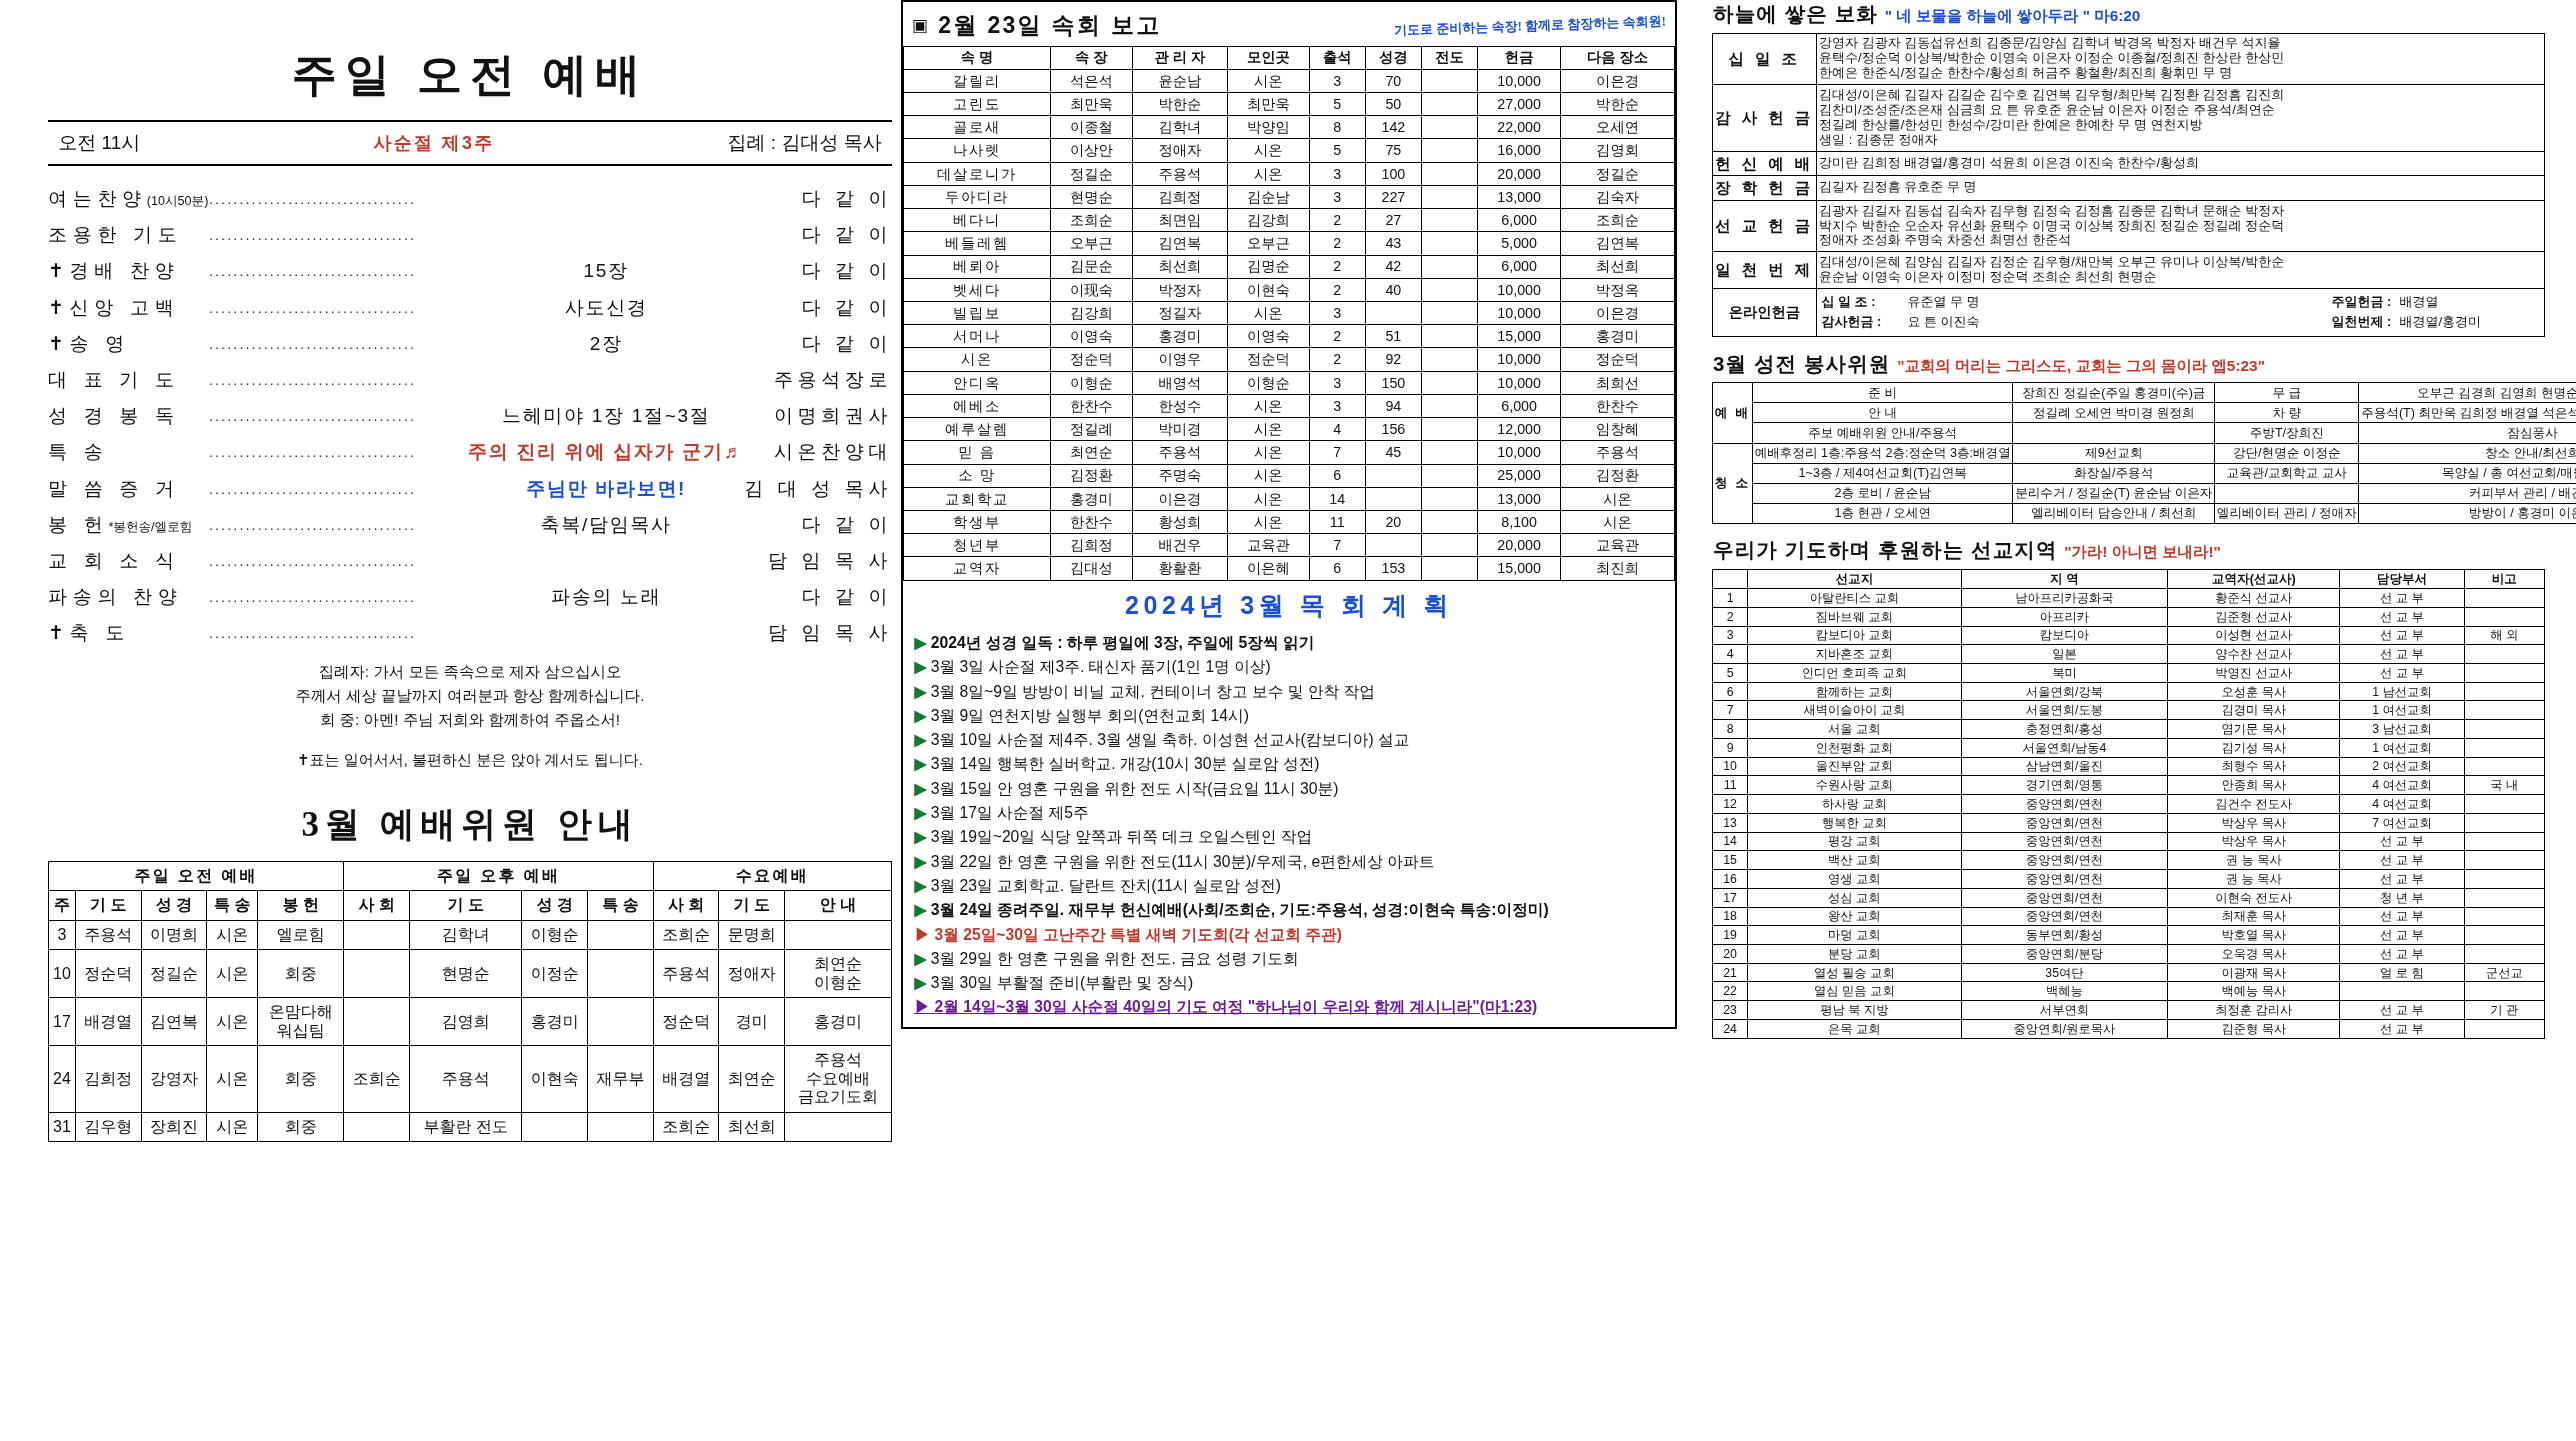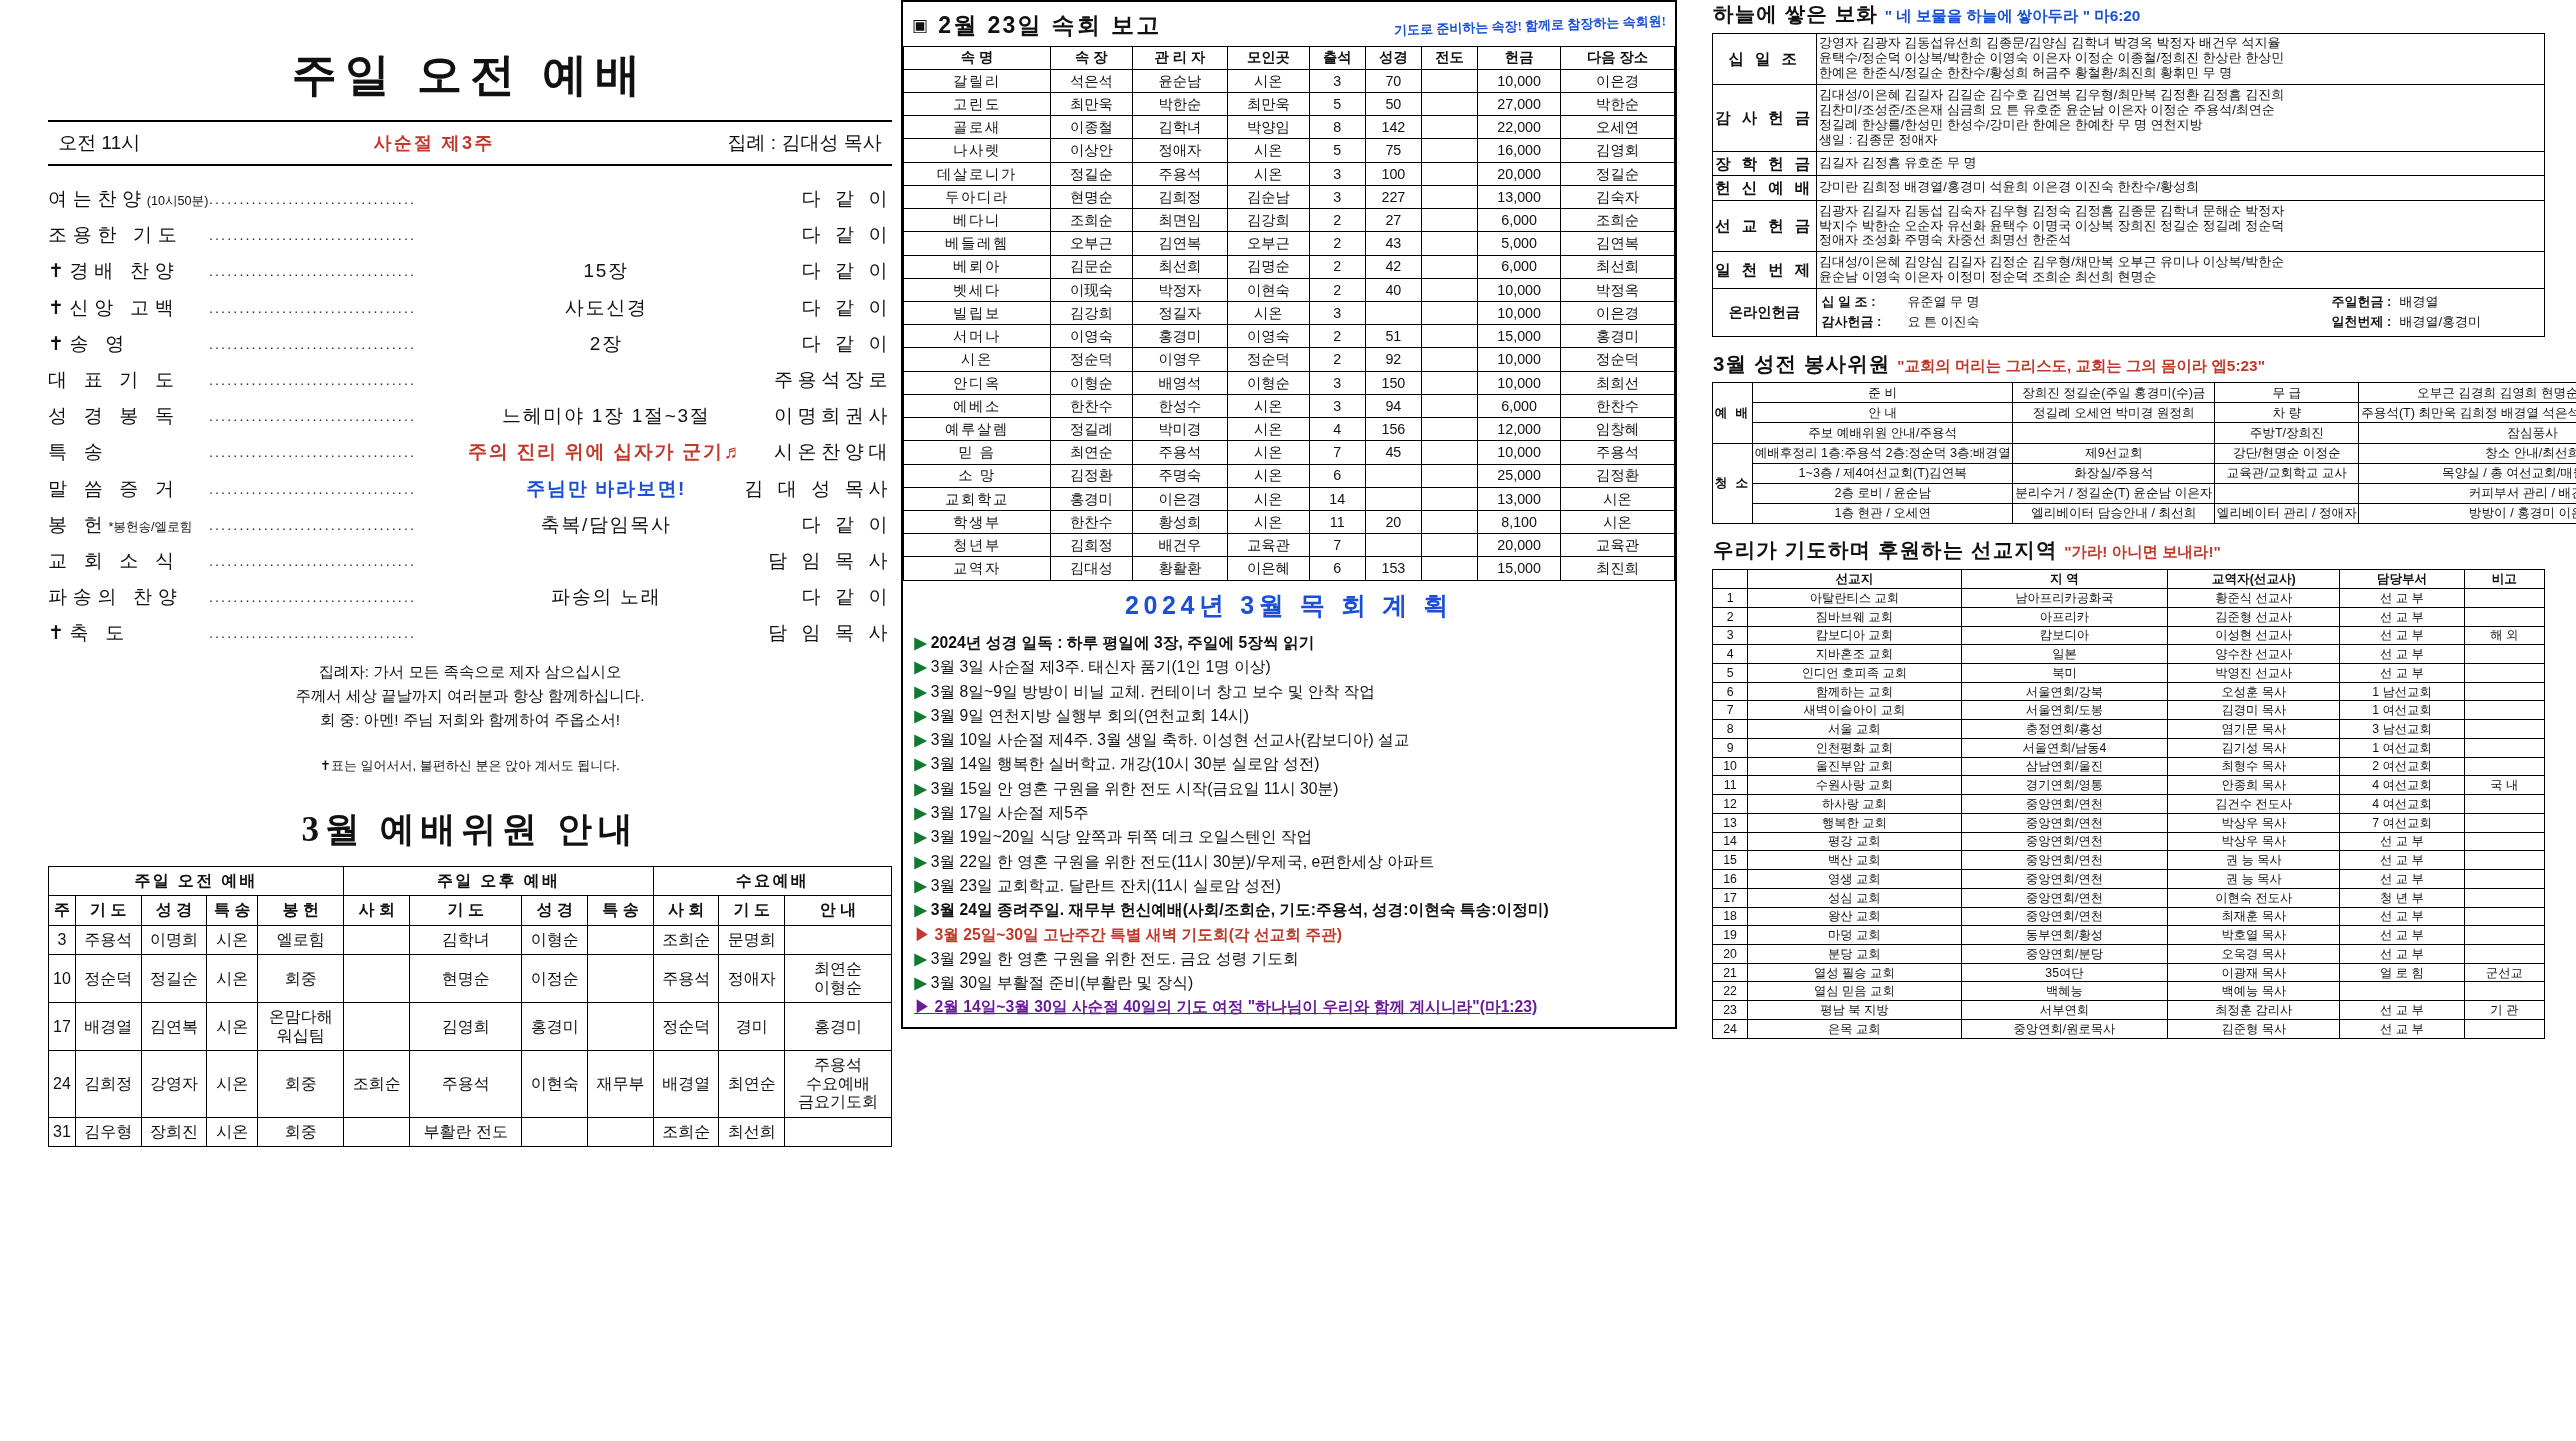--- a/index.html
+++ b/index.html
@@ -43,21 +43,21 @@
   .order td.dots { width:100%; color:#000; overflow:hidden; }
   .order td.dots span.d { letter-spacing:1.1px; font-size:15px; color:#333; }
   .order td.c { text-align:center; width:245px; letter-spacing:1.7px;}
   .order td.r { text-align:right; width:188px; letter-spacing:4.6px; }
   .order .red { color:#c0392b; font-weight:bold; }
   .order .blue { color:#1a4fd6; font-weight:bold; }
   .note {
     font-size:15.4px; line-height:1.55; text-align:center; margin-top:9px;
   }
   .note .ind { display:block; }
-  .note2 { font-size:13px; text-align:center; margin-top:25px; }
+  .note2 { font-size:15px; text-align:center; margin-top:19px; }
 
   
   table.grid { border-collapse:collapse; width:100%; }
   table.grid th, table.grid td {
     border:1.1px solid #000; text-align:center; padding:2.3px 1.1px;
     font-size:14.3px; line-height:1.15; white-space:nowrap;
   }
   table.grid th { font-weight:bold; }
 
   
@@ -603,26 +603,26 @@
         <tbody id="offering-body">
             <tr>
               <td class="cat">십 일 조</td>
               <td>강영자 김광자 김동섭유선희 김종문/김양심 김학녀 박경옥 박정자 배건우 석지율<br>윤택수/정순덕 이상복/박한순 이영숙 이은자 이정순 이종철/정희진 한상란 한상민<br>한예은 한준식/정길순 한찬수/황성희 허금주 황철환/최진희 황휘민 무 명</td>
             </tr>
             <tr>
               <td class="cat">감 사 헌 금</td>
               <td>김대성/이은혜 김길자 김길순 김수호 김연복 김우형/최만복 김정환 김정흠 김진희<br>김찬미/조성준/조은재 심금희 요  튼 유호준 윤순남 이은자 이정순 주용석/최연순<br>정길례 한상를/한성민 한성수/강미란 한예은 한예찬 무  명 연천지방<br>생일 : 김종문 정애자</td>
             </tr>
             <tr>
+              <td class="cat">헌 신 예 배</td>
+              <td>강미란 김희정 배경열/홍경미 석윤희 이은경 이진숙 한찬수/황성희</td>
+            </tr>
+            <tr>
               <td class="cat">장 학 헌 금</td>
               <td>김길자 김정흠 유호준 무  명</td>
-            </tr>
-            <tr>
-              <td class="cat">헌 신 예 배</td>
-              <td>강미란 김희정 배경열/홍경미 석윤희 이은경 이진숙 한찬수/황성희</td>
             </tr>
             <tr>
               <td class="cat">선 교 헌 금</td>
               <td>김광자 김길자 김동섭 김숙자 김우형 김정숙 김정흠 김종문 김학녀 문해순 박정자<br>박지수 박한순 오순자 유선화 윤택수 이명국 이상복 장희진 정길순 정길례 정순덕<br>정애자 조성화 주명숙 차중선 최명선 한준석</td>
             </tr>
             <tr>
               <td class="cat">일 천 번 제</td>
               <td>김대성/이은혜 김양심 김길자 김정순 김우형/채만복 오부근 유미나 이상복/박한순<br>윤순남 이영숙 이은자 이정미 정순덕 조희순 최선희 현명순</td>
             </tr>
             <tr>

